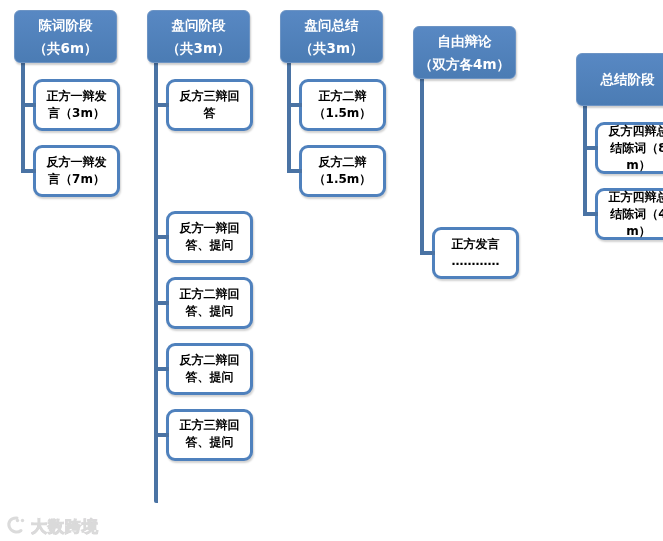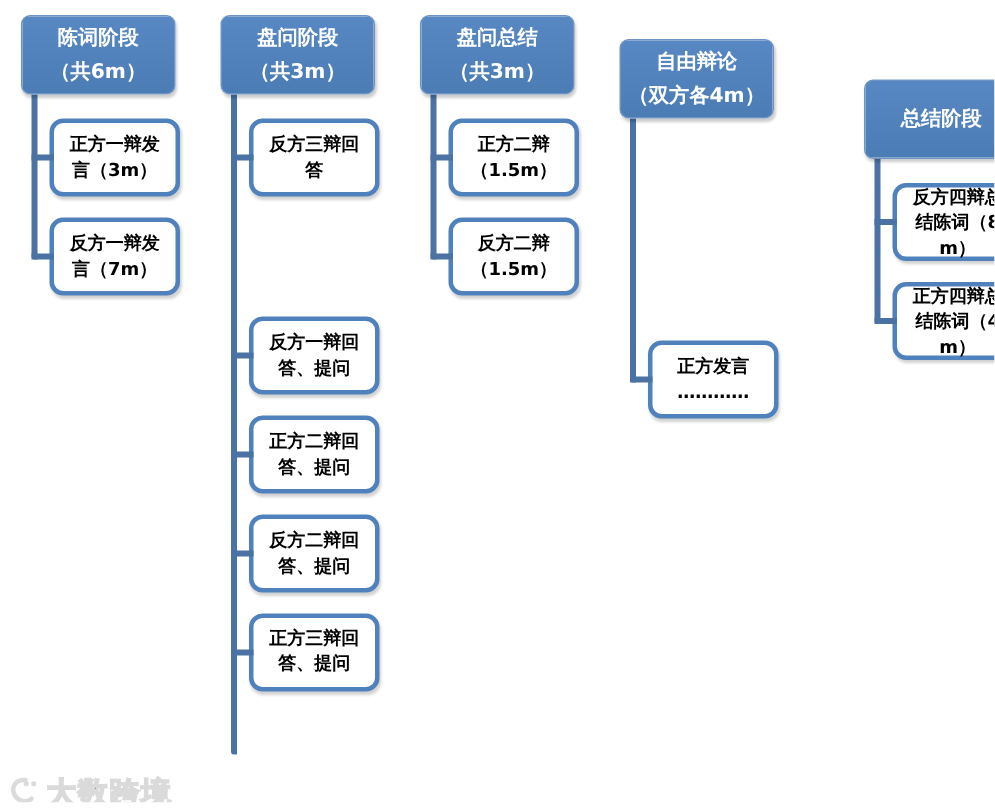--- a/index.html
+++ b/index.html
@@ -71,21 +71,21 @@
   .c5{top:399px;font-family:Liberation Mono, monospace;}
   .c6{top:465px;}
   .clabel{white-space:pre-line;word-break:break-all;}
 
   .watermark{
     position:absolute;left:4px;top:515px;
     display:flex;align-items:center;gap:3px;
     opacity:0.85;
   }
   .wm-text{
-    font-size:20px;font-weight:bold;
+    font-size:16px;font-weight:bold;
     color:#701a75;
     -webkit-text-stroke:1.1px #d4d4d4;
     letter-spacing:1px;
   }
 </style>
 </head>
 <body>
 
 <div class="canvas">
 

